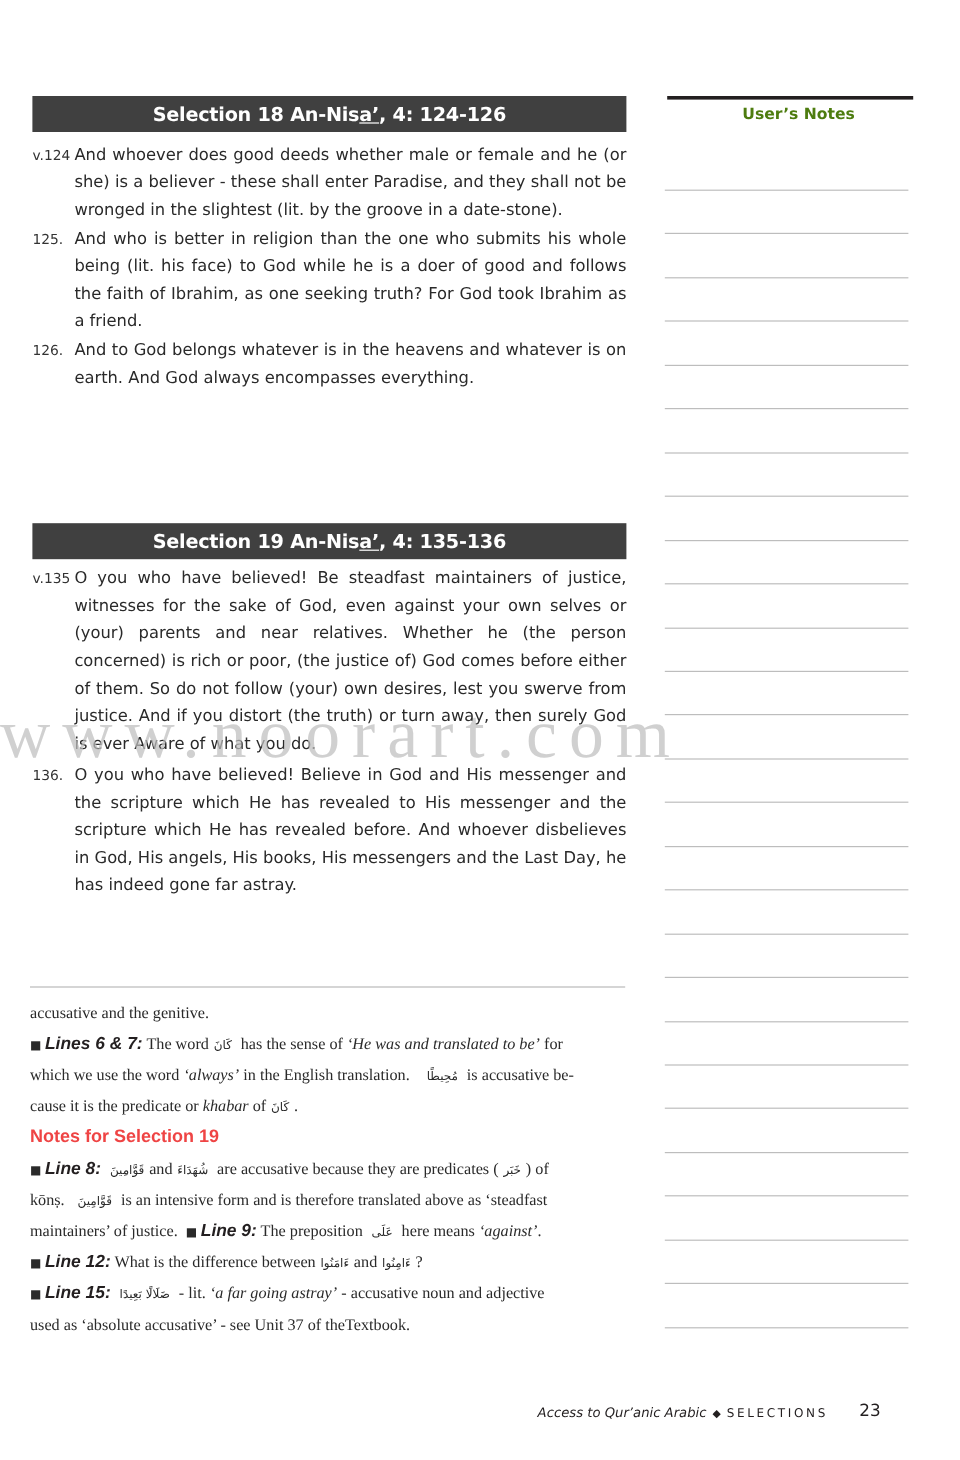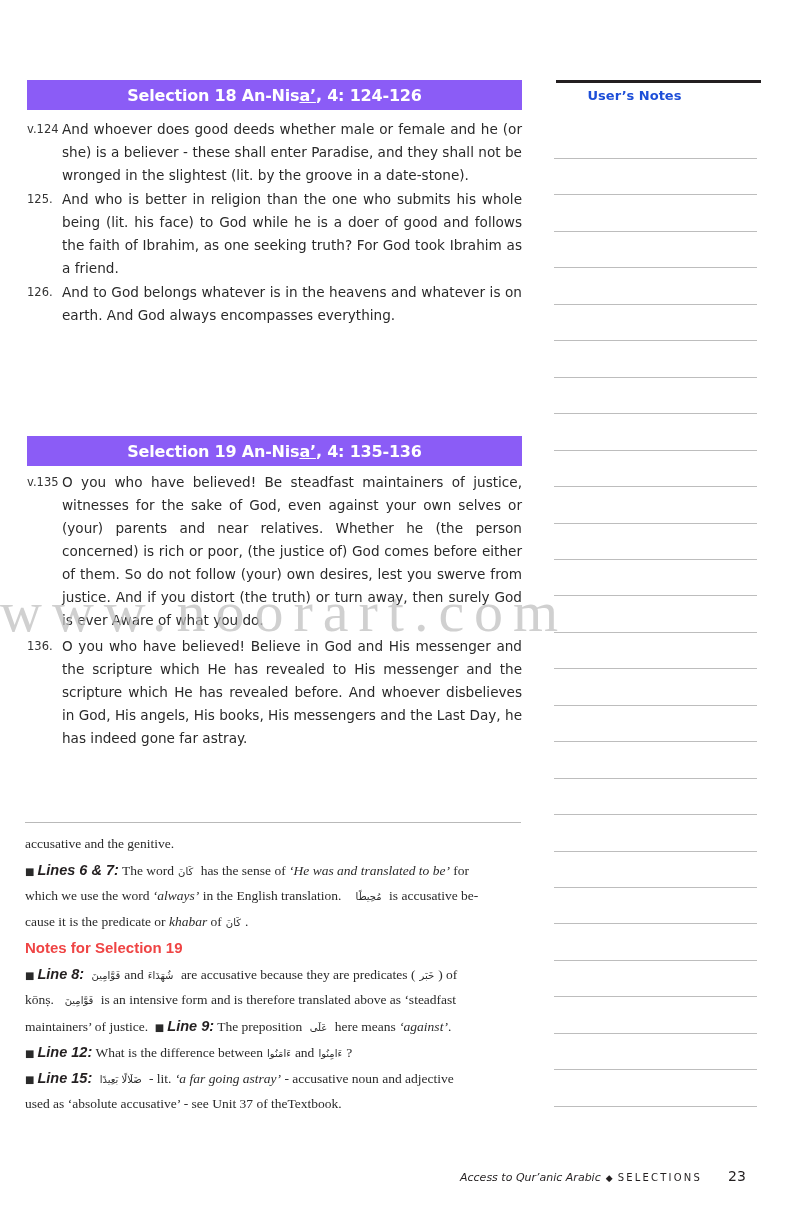--- a/index.html
+++ b/index.html
@@ -3,21 +3,21 @@
 <meta charset="utf-8">
 <style>
   html, body { margin: 0; padding: 0; }
   body {
     width: 800px; height: 1217px; position: relative; overflow: hidden;
     background: #ffffff; color: #231f20;
     font-family: "DejaVu Sans", sans-serif;
   }
   .sel-bar {
     position: absolute; left: 27px; width: 495px; height: 30px;
-    background: #8b5cf6;
+    background: #404040;
     color: #ffffff; font-weight: bold; font-size: 16px;
     display: flex; align-items: center; justify-content: center;
     letter-spacing: -0.2px;
   }
   .sel-bar .u { text-decoration: underline; }
   .verse {
     position: absolute; left: 27px; width: 495px;
     font-size: 13.6px; line-height: 23px; color: #2a2a2a;
   }
   .verse .num {
@@ -43,28 +43,28 @@
   .notes .sq { font-family: "DejaVu Sans", sans-serif; font-size: 10px; margin-right: 3px; }
   .notes .ar { font-family: "DejaVu Sans", sans-serif; font-size: 10px; margin: 0 4px; direction: rtl; unicode-bidi: embed; }
   .notes i { font-style: italic; }
   .notes-head {
     font-family: "Liberation Sans", sans-serif; font-weight: bold; font-size: 15px; color: #ef4444;
   }
   .right-rule {
     position: absolute; left: 556px; width: 205px; top: 80px; height: 3px; background: #231f20;
   }
   .right-title {
-    position: absolute; left: 532px; width: 205px; top: 88px; text-align: center;
-    font-weight: bold; font-size: 13px; color: #1d4ed8;
+    position: absolute; left: 563px; width: 205px; top: 88px; text-align: center;
+    font-weight: bold; font-size: 13px; color: #4d7c0f;
   }
   .note-line {
     position: absolute; left: 554px; width: 203px; height: 1px; background: #bdbdbd;
   }
   .footer {
-    position: absolute; top: 1171px; left: 460px; width: 300px; height: 20px;
+    position: absolute; top: 1171px; left: 448px; width: 300px; height: 20px;
     font-size: 11px; color: #231f20; white-space: nowrap;
   }
   .footer .book { font-style: italic; }
   .footer .diamond { font-size: 9px; margin: 0 5px; }
   .footer .sec { letter-spacing: 2.2px; font-size: 10px; }
   .footer .page { position: absolute; left: 268px; top: -3px; font-size: 14px; }
   .watermark {
     position: absolute; left: 0; top: 582px; width: 800px; height: 60px;
     font-family: Liberation Serif, serif; font-size: 58px; line-height: 60px;
     color: rgba(190,190,190,0.72); letter-spacing: 10px; white-space: nowrap;

